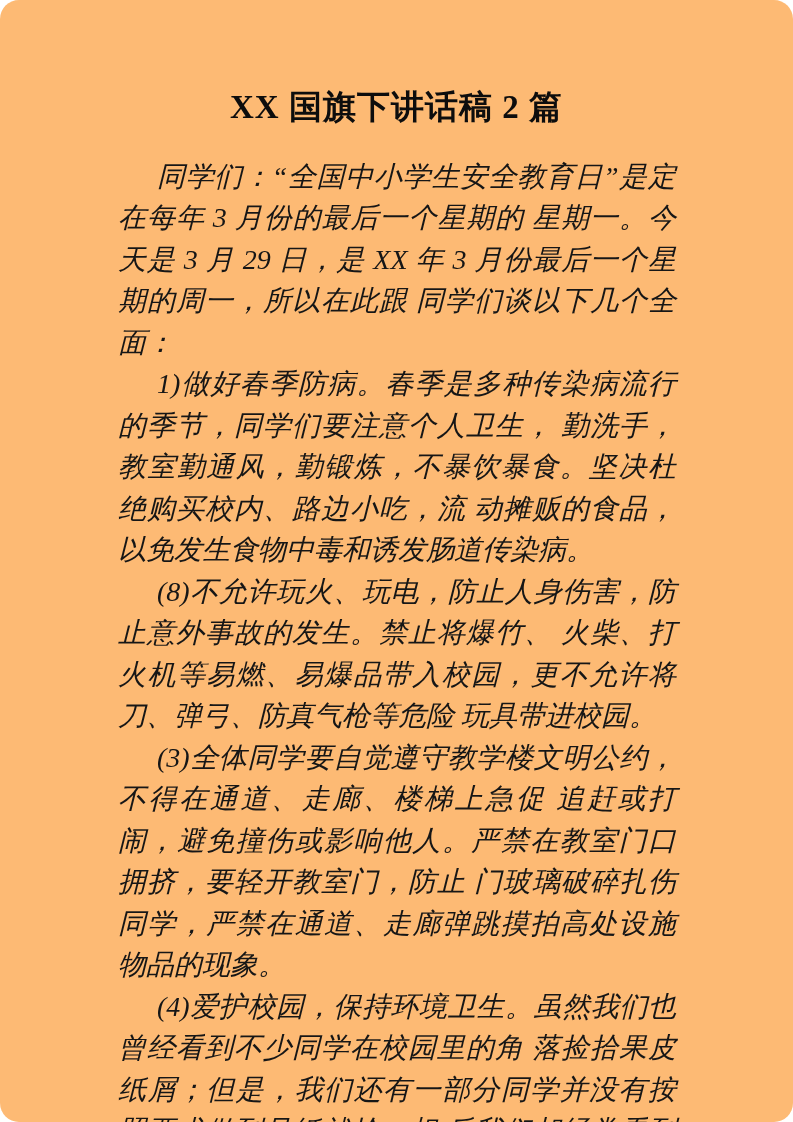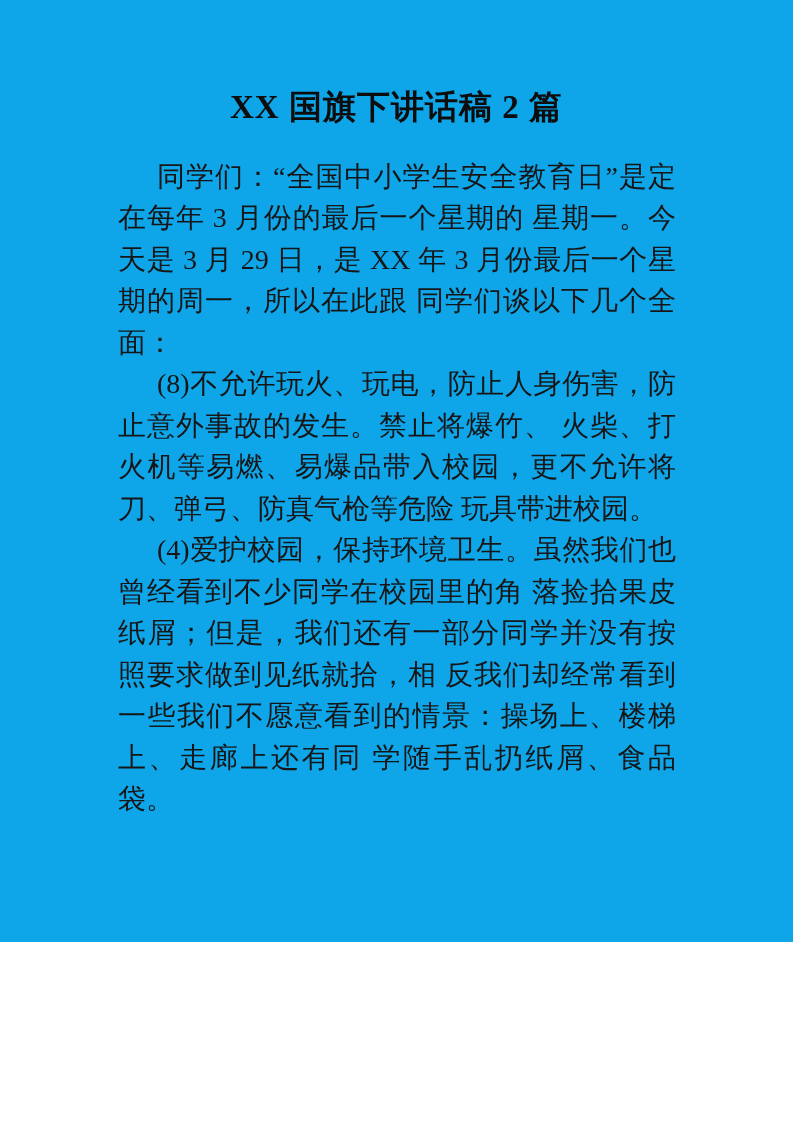--- a/index.html
+++ b/index.html
@@ -3,25 +3,26 @@
 <meta charset="utf-8">
 <style>
   html, body {
     margin: 0;
     padding: 0;
     background: #ffffff;
   }
   .page {
     position: relative;
     width: 793px;
-    height: 942px;
-    background: #0ea5e9;
+    height: 1122px;
+    background: #fdba74;
     overflow: hidden;
     font-family: "Liberation Serif", "DejaVu Serif", serif;
     color: #111111;
+    border-radius: 19px;
   }
   .doc-title {
     margin: 0;
     padding-top: 88px;
     text-align: center;
     font-size: 33px;
     line-height: 1.2;
     font-weight: bold;
     letter-spacing: 1px;
     color: #0d0d0d;
@@ -32,25 +33,28 @@
   }
   .para {
     margin: 0;
     font-size: 28px;
     line-height: 41.5px;
     text-align: justify;
     text-justify: inter-character;
     text-indent: 39px;
     word-break: break-all;
     color: #161616;
+    font-style: italic;
   }
 </style>
 </head>
 <body>
 
 <div class="page">
   <h1 class="doc-title">XX 国旗下讲话稿 2 篇</h1>
   <div class="doc-body">
     <p class="para">同学们：“全国中小学生安全教育日”是定在每年 3 月份的最后一个星期的 星期一。今天是 3 月 29 日，是 XX 年 3 月份最后一个星期的周一，所以在此跟 同学们谈以下几个全面：</p>
+    <p class="para">1)做好春季防病。春季是多种传染病流行的季节，同学们要注意个人卫生， 勤洗手，教室勤通风，勤锻炼，不暴饮暴食。坚决杜绝购买校内、路边小吃，流 动摊贩的食品，以免发生食物中毒和诱发肠道传染病。</p>
     <p class="para">(8)不允许玩火、玩电，防止人身伤害，防止意外事故的发生。禁止将爆竹、 火柴、打火机等易燃、易爆品带入校园，更不允许将刀、弹弓、防真气枪等危险 玩具带进校园。</p>
+    <p class="para">(3)全体同学要自觉遵守教学楼文明公约，不得在通道、走廊、楼梯上急促 追赶或打闹，避免撞伤或影响他人。严禁在教室门口拥挤，要轻开教室门，防止 门玻璃破碎扎伤同学，严禁在通道、走廊弹跳摸拍高处设施物品的现象。</p>
     <p class="para">(4)爱护校园，保持环境卫生。虽然我们也曾经看到不少同学在校园里的角 落捡拾果皮纸屑；但是，我们还有一部分同学并没有按照要求做到见纸就拾，相 反我们却经常看到一些我们不愿意看到的情景：操场上、楼梯上、走廊上还有同 学随手乱扔纸屑、食品袋。</p>
   </div>
 </div>
 
 </body></html>

